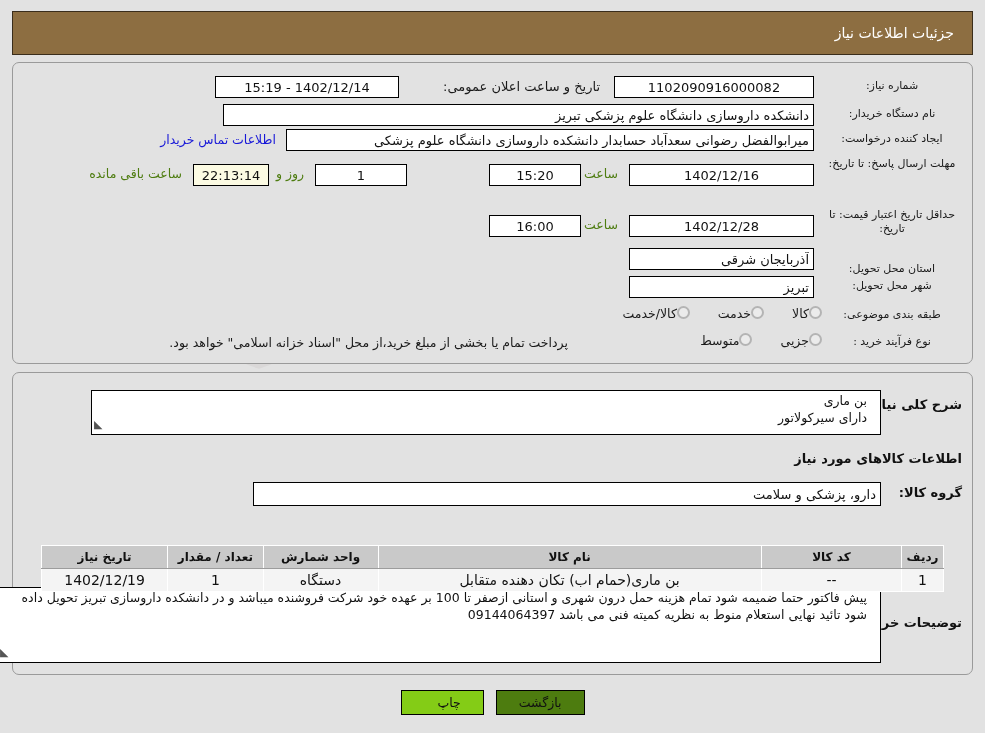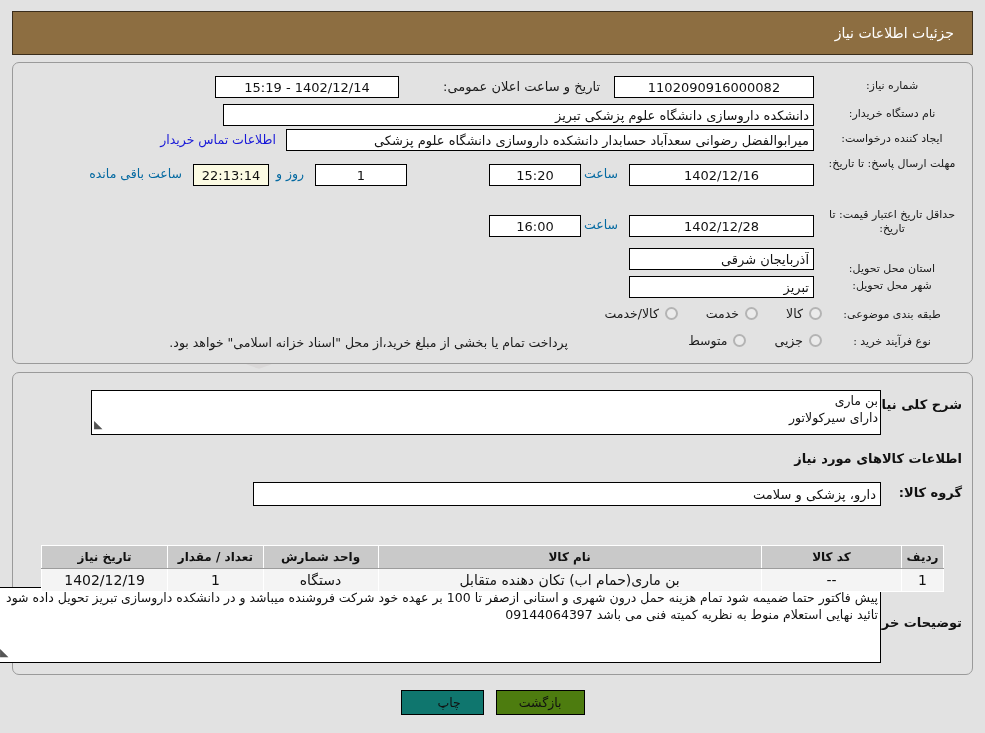--- a/index.html
+++ b/index.html
@@ -101,49 +101,49 @@
     font-size: 13px;
     color: #111111;
     height: 22px;
     line-height: 20px;
     padding: 0 4px;
     text-align: center;
     outline: none;
   }
   .inp.rtl-text { text-align: right; direction: rtl; }
   .inp.yellow { background: #fcfbe3; }
-  .mini-lbl { font-size: 12.5px; color: #0369a1; margin: 0 5px; }
+  .mini-lbl { font-size: 12.5px; color: #4d7c0f; margin: 0 5px; }
   .link {
     color: #1818d8;
     font-size: 12.5px;
     text-decoration: none;
     cursor: pointer;
     margin-right: 6px;
   }
 
   
   .radio {
     width: 13px; height: 13px;
     border: 2px solid #b4b4b4;
     border-radius: 50%;
     background: #ebebeb;
     display: inline-block;
     vertical-align: middle;
   }
-  .radio-opt { display: flex; align-items: center; gap: 6px; }
+  .radio-opt { display: flex; align-items: flex-start; }
   .radio-opt .rtxt { font-size: 12.5px; color: #1a1a1a; }
 
   
   .bold-lbl { font-size: 13px; font-weight: bold; color: #111; }
   .textarea-box {
     background: #ffffff;
     border: 1px solid #000000;
     font-size: 12.5px;
     color: #111;
-    padding: 2px 2px 0 5px;
+    padding: 2px 13px 0 5px;
     direction: rtl;
     text-align: right;
     line-height: 1.35;
     position: relative;
     overflow: hidden;
     font-family: "DejaVu Sans", "Liberation Sans", sans-serif;
   }
   .resize-grip {
     position: absolute;
     left: 2px; bottom: 1px;
@@ -194,21 +194,21 @@
   .btn {
     font-family: "DejaVu Sans", "Liberation Sans", sans-serif;
     font-size: 12.5px;
     color: #111;
     padding: 3px 22px;
     border: 1px solid #000000;
     cursor: pointer;
     line-height: 17px;
   }
   .btn-back  { background: #4d7c0f; }
-  .btn-print { background: #0f766e; padding-left: 36px; }
+  .btn-print { background: #84cc16; padding-left: 36px; }
 </style>
 </head>
 <body>
 
 <div id="root">
 
   <div class="titlebar">
     <span class="title">جزئیات اطلاعات نیاز</span>
   </div>
 

